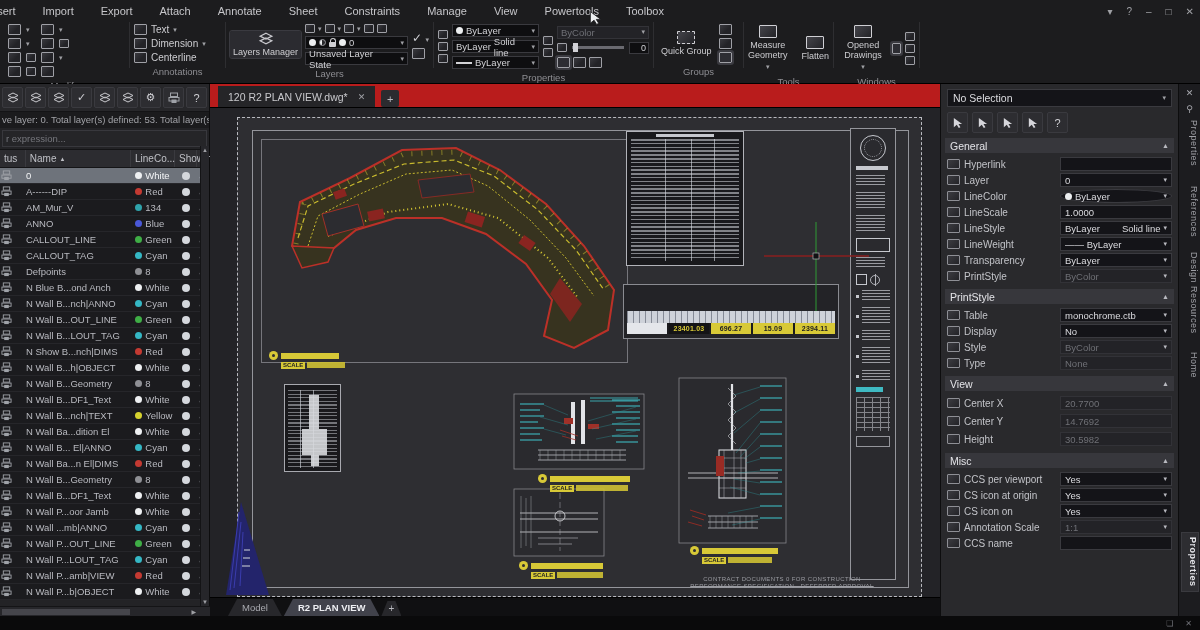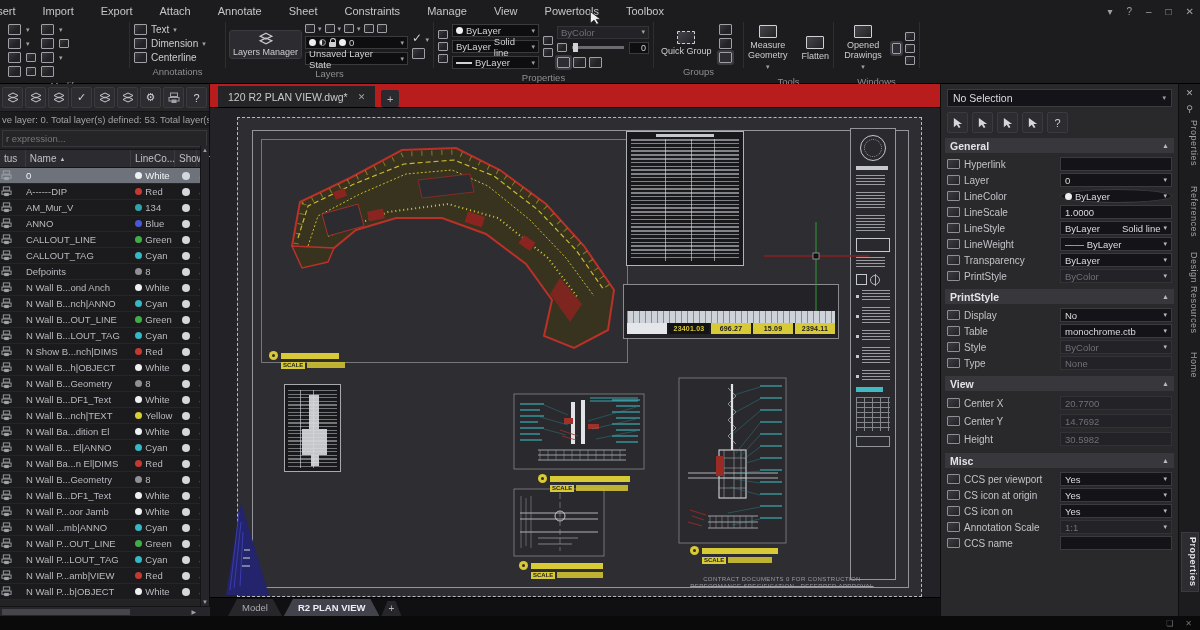--- a/index.html
+++ b/index.html
@@ -138,21 +138,21 @@
   .sheettabs{height:19px;background:#101012;display:flex;align-items:flex-end;gap:2px;padding-left:18px;border-top:1px solid #000;}
   .stab{height:17px;padding:0 14px;display:flex;align-items:center;font-size:9.5px;color:#a9aab0;background:#27272b;clip-path:polygon(9px 0,calc(100% - 9px) 0,100% 100%,0 100%);}
   .stab.active{background:#41424b;color:#edeef2;font-weight:bold;}
   .stab-add{height:15px;width:20px;display:flex;align-items:center;justify-content:center;background:#27272b;color:#b9bac0;font-size:10px;clip-path:polygon(6px 0,calc(100% - 6px) 0,100% 100%,0 100%);}
 
   
   .ppanel{position:absolute;left:940px;top:84px;width:238px;height:532px;background:#29292c;border-left:1px solid #0d0d0e;font-size:10.5px;}
   .psel{margin:5px 6px 0 6px;height:18px;background:#141418;border:1px solid #3a3a3f;display:flex;align-items:center;padding:0 5px;color:#dcdce0;}
   .psel .caret{margin-left:auto;}
   .ptoolbar{display:flex;gap:4px;align-items:center;margin:5px 6px;}
-  .psec-h{margin:3px 4px 0 4px;height:15px;background:#37373c;display:flex;align-items:center;padding:0 5px;color:#e4e4e8;font-weight:bold;font-size:10.5px;}
+  .psec-h{margin:3px 4px 0 4px;height:15px;background:#37373c;display:flex;align-items:center;padding:0 5px;color:#e4e4e8;font-weight:normal;font-size:10.5px;}
   .psec-h .col{margin-left:auto;font-size:7px;color:#b9bac0;}
   .prows{padding:3px 6px 2px 6px;display:flex;flex-direction:column;}
   .prow{display:flex;align-items:center;height:16px;gap:4px;}
   .prow.tall{height:18px;}
   .picon{width:13px;height:10px;border:1px solid #8e8f95;border-radius:1px;background:linear-gradient(135deg,#3c3c41,#232327);flex:none;}
   .plabel{flex:1;color:#c2c3c8;font-size:10px;white-space:nowrap;overflow:hidden;}
   .pfld{width:112px;height:14px;background:#141418;border:1px solid #3a3a3f;display:flex;align-items:center;padding:0 4px;gap:3px;color:#dcdce0;font-size:9.5px;flex:none;}
   .pfld .v{flex:1;white-space:nowrap;overflow:hidden;}
   .pfld .v2{white-space:nowrap;}
   .pfld .arr{display:none;font-size:7px;color:#b9bac0;}
@@ -608,21 +608,21 @@
             </svg>
           </span>
         </div>
 
         <div class="lrow">
           <span class="c-st">
             <svg width="11" height="11">
               <use href="#i-stat"></use>
             </svg>
           </span>
-          <span class="c-nm">N Wall B...ond Anch</span>
+          <span class="c-nm">N Blue B...ond Anch</span>
           <span class="c-dot">
             <span class="ldot" style="background: rgb(238, 240, 242);"></span>
           </span>
           <span class="c-col">White</span>
           <span class="c-show">
             <span class="showdot"></span>
           </span>
           <span class="c-frz">
             <svg width="8" height="10">
               <use href="#i-drop"></use>
@@ -1387,32 +1387,32 @@
       </div>
 
     <div class="psec-h">
       <span>PrintStyle</span>
       <span class="col">▲</span>
     </div>
     <div class="prows">
 
         <div class="prow">
           <span class="picon"></span>
+          <span class="plabel">Table</span>
+          <span class="pfld dd">
+            <span class="v">monochrome.ctb</span>
+            <span class="arr">▾</span>
+          </span>
+        </div>
+
+        <div class="prow">
+          <span class="picon"></span>
           <span class="plabel">Display</span>
           <span class="pfld dd">
             <span class="v">No</span>
-            <span class="arr">▾</span>
-          </span>
-        </div>
-
-        <div class="prow">
-          <span class="picon"></span>
-          <span class="plabel">Table</span>
-          <span class="pfld dd">
-            <span class="v">monochrome.ctb</span>
             <span class="arr">▾</span>
           </span>
         </div>
 
         <div class="prow">
           <span class="picon"></span>
           <span class="plabel">Style</span>
           <span class="pfld dd dim">
             <span class="v">ByColor</span>
             <span class="arr">▾</span>

